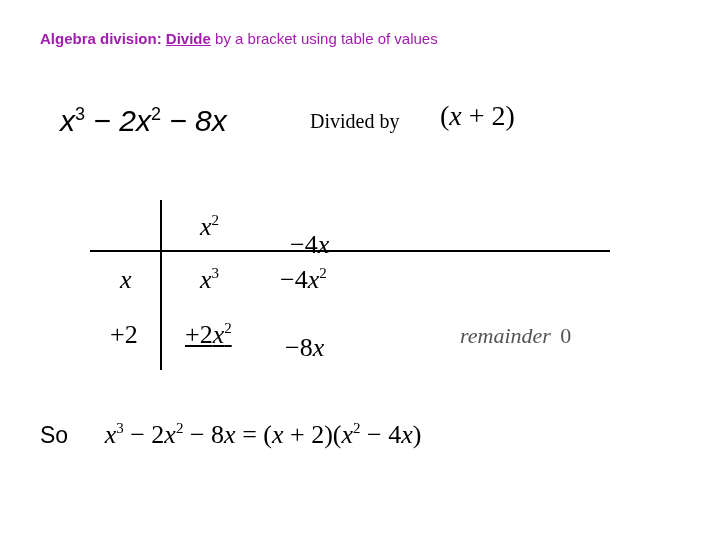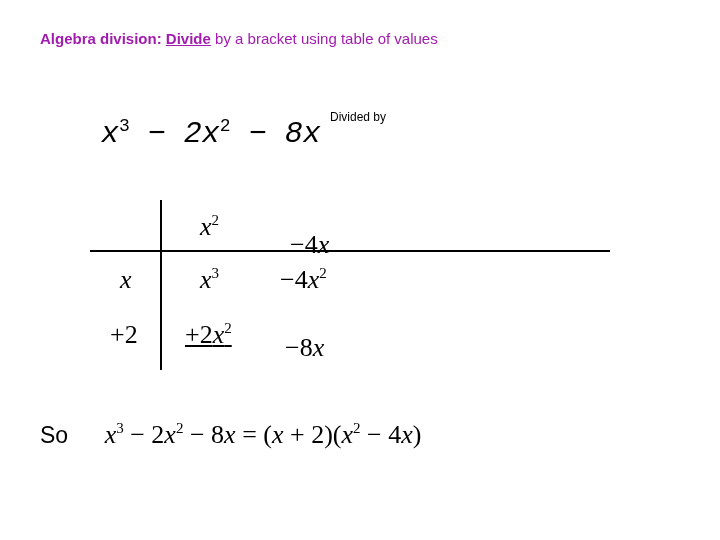--- a/index.html
+++ b/index.html
@@ -25,34 +25,32 @@
   .mathline {
     position: absolute;
     left: 60px;
     top: 100px;
     width: 600px;
     height: 50px;
   }
   .mathline .dividend {
     position: absolute;
     left: 0;
-    top: 16px;
-    font-family: Liberation Mono, monospace;
+    top: 4px;
+    font-family: Liberation Sans, sans-serif;
     font-size: 30px;
     font-style: italic;
-    margin-left: 41px;
   }
   .mathline .sup { font-size: 18px; vertical-align: super; font-style: normal; }
   .mathline .dividedby {
     position: absolute;
     left: 250px;
     top: 10px;
-    font-size: 12px;
-    font-family: Liberation Sans, sans-serif;
-    margin-left: 20px;
+    font-size: 20px;
+    font-family: Liberation Serif, serif;
   }
   .mathline .divisor {
     position: absolute;
     left: 380px;
     top: 0;
     font-family: "Times New Roman", serif;
     font-size: 28px;
   }
   .divisor .ital { font-style: italic; }
   .tablewrap {
@@ -118,20 +116,23 @@
   <span class="bold">Algebra division:</span>
   <span class="bold underline">Divide</span>
   <span>by a bracket using table of values</span>
 </div>
 
 <div class="mathline">
   <div class="dividend">
     <span class="ital">x</span><span class="sup">3</span> − 2<span class="ital">x</span><span class="sup">2</span> − 8<span class="ital">x</span>
   </div>
   <div class="dividedby">Divided by</div>
+  <div class="divisor">
+    (<span class="ital">x</span> + 2)
+  </div>
 </div>
 
 <div class="tablewrap">
   <div class="vline"></div>
   <div class="hline"></div>
 
   <div class="cell red" style="left:110px;top:12px;">
     <span class="ital">x</span><span class="sup">2</span>
   </div>
   <div class="cell red" style="left:200px;top:30px;">
@@ -147,20 +148,24 @@
   </div>
 
   <div class="cell red" style="left:20px;top:120px;">+2</div>
   <div class="cell" style="left:95px;top:120px;text-decoration:underline;">
     +2<span class="ital">x</span><span class="sup">2</span>
   </div>
   <div class="cell" style="left:195px;top:133px;">
     −8<span class="ital">x</span>
   </div>
 
+  <div class="remainder" style="left:370px;top:123px;">
+    <span>remainder</span>
+    <span style="font-style:normal;margin-left:4px;">0</span>
+  </div>
 </div>
 
 <div class="resultline">
   <span class="so">So</span>
   <span>
     <span class="ital">x</span><span class="sup">3</span> − 2<span class="ital">x</span><span class="sup">2</span> − 8<span class="ital">x</span> = (<span class="ital">x</span> + 2)(<span class="ital">x</span><span class="sup">2</span> − 4<span class="ital">x</span>)
   </span>
 </div>
 
 </body></html>

